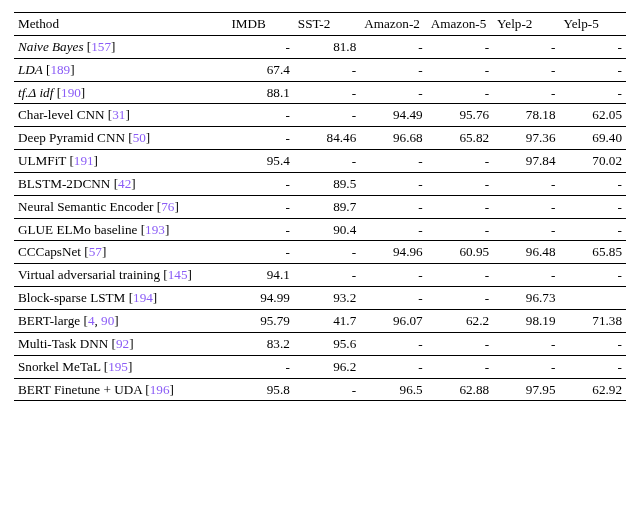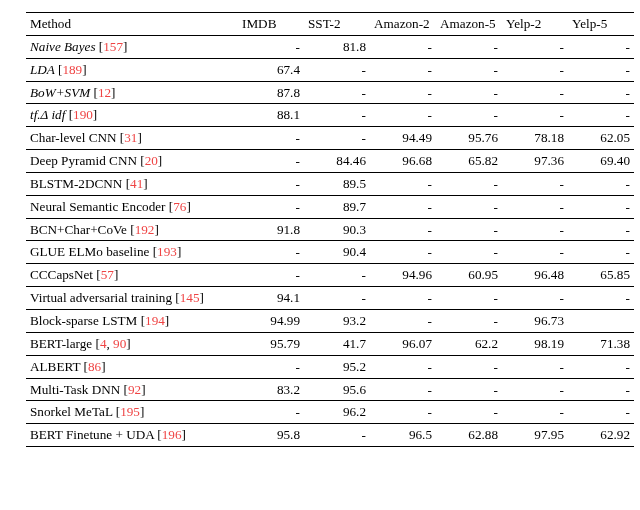--- a/index.html
+++ b/index.html
@@ -6,21 +6,21 @@
     margin: 0;
     padding: 0;
     background: #fff;
     font-family: Georgia, "Times New Roman", serif;
     color: #000;
   }
   .wrap {
     width: 640px;
     height: 510px;
     box-sizing: border-box;
-    padding: 12px 26px;
+    padding: 12px 14px;
   }
   table {
     border-collapse: collapse;
     width: 100%;
     table-layout: fixed;
     font-size: 13.2px;
     line-height: 1.2;
   }
   col.c-method { width: 212px; }
   col.c-num    { width: 66px; }
@@ -46,21 +46,21 @@
   tbody tr:last-child td {
     border-bottom: 1.5px solid #000;
   }
   td.method {
     text-align: left;
     font-style: italic;
   }
   
   td.method.upright { font-style: normal; }
   a.ref {
-    color: #ef4444;
+    color: #8b5cf6;
     text-decoration: none;
     font-style: normal;
   }
   .br { color:#000; font-style: normal; }
 </style>
 </head>
 <body>
 
 <div class="wrap">
   <table>
@@ -97,77 +97,68 @@
         <tr>
           <td class="method"><span>LDA </span><span class="br">[</span><a class="ref">189</a><span class="br">]</span></td>
           <td>67.4</td>
           <td>-</td>
           <td>-</td>
           <td>-</td>
           <td>-</td>
           <td>-</td>
         </tr>
         <tr>
-          <td class="method"><span>BoW+SVM </span><span class="br">[</span><a class="ref">12</a><span class="br">]</span></td>
-          <td>87.8</td>
-          <td>-</td>
-          <td>-</td>
-          <td>-</td>
-          <td>-</td>
-          <td>-</td>
-        </tr>
-        <tr>
           <td class="method"><span>tf.Δ idf </span><span class="br">[</span><a class="ref">190</a><span class="br">]</span></td>
           <td>88.1</td>
           <td>-</td>
           <td>-</td>
           <td>-</td>
           <td>-</td>
           <td>-</td>
         </tr>
         <tr>
           <td class="method upright"><span>Char-level CNN </span><span class="br">[</span><a class="ref">31</a><span class="br">]</span></td>
           <td>-</td>
           <td>-</td>
           <td>94.49</td>
           <td>95.76</td>
           <td>78.18</td>
           <td>62.05</td>
         </tr>
         <tr>
-          <td class="method upright"><span>Deep Pyramid CNN </span><span class="br">[</span><a class="ref">20</a><span class="br">]</span></td>
+          <td class="method upright"><span>Deep Pyramid CNN </span><span class="br">[</span><a class="ref">50</a><span class="br">]</span></td>
           <td>-</td>
           <td>84.46</td>
           <td>96.68</td>
           <td>65.82</td>
           <td>97.36</td>
           <td>69.40</td>
         </tr>
         <tr>
-          <td class="method upright"><span>BLSTM-2DCNN </span><span class="br">[</span><a class="ref">41</a><span class="br">]</span></td>
+          <td class="method upright"><span>ULMFiT </span><span class="br">[</span><a class="ref">191</a><span class="br">]</span></td>
+          <td>95.4</td>
+          <td>-</td>
+          <td>-</td>
+          <td>-</td>
+          <td>97.84</td>
+          <td>70.02</td>
+        </tr>
+        <tr>
+          <td class="method upright"><span>BLSTM-2DCNN </span><span class="br">[</span><a class="ref">42</a><span class="br">]</span></td>
           <td>-</td>
           <td>89.5</td>
           <td>-</td>
           <td>-</td>
           <td>-</td>
           <td>-</td>
         </tr>
         <tr>
           <td class="method upright"><span>Neural Semantic Encoder </span><span class="br">[</span><a class="ref">76</a><span class="br">]</span></td>
           <td>-</td>
           <td>89.7</td>
-          <td>-</td>
-          <td>-</td>
-          <td>-</td>
-          <td>-</td>
-        </tr>
-        <tr>
-          <td class="method upright"><span>BCN+Char+CoVe </span><span class="br">[</span><a class="ref">192</a><span class="br">]</span></td>
-          <td>91.8</td>
-          <td>90.3</td>
           <td>-</td>
           <td>-</td>
           <td>-</td>
           <td>-</td>
         </tr>
         <tr>
           <td class="method upright"><span>GLUE ELMo baseline </span><span class="br">[</span><a class="ref">193</a><span class="br">]</span></td>
           <td>-</td>
           <td>90.4</td>
           <td>-</td>
@@ -205,29 +196,20 @@
         <tr>
           <td class="method upright"><span>BERT-large </span><span class="br">[</span><a class="ref">4</a><span class="br">, </span><a class="ref">90</a><span class="br">]</span></td>
           <td>95.79</td>
           <td>41.7</td>
           <td>96.07</td>
           <td>62.2</td>
           <td>98.19</td>
           <td>71.38</td>
         </tr>
         <tr>
-          <td class="method upright"><span>ALBERT </span><span class="br">[</span><a class="ref">86</a><span class="br">]</span></td>
-          <td>-</td>
-          <td>95.2</td>
-          <td>-</td>
-          <td>-</td>
-          <td>-</td>
-          <td>-</td>
-        </tr>
-        <tr>
           <td class="method upright"><span>Multi-Task DNN </span><span class="br">[</span><a class="ref">92</a><span class="br">]</span></td>
           <td>83.2</td>
           <td>95.6</td>
           <td>-</td>
           <td>-</td>
           <td>-</td>
           <td>-</td>
         </tr>
         <tr>
           <td class="method upright"><span>Snorkel MeTaL </span><span class="br">[</span><a class="ref">195</a><span class="br">]</span></td>

